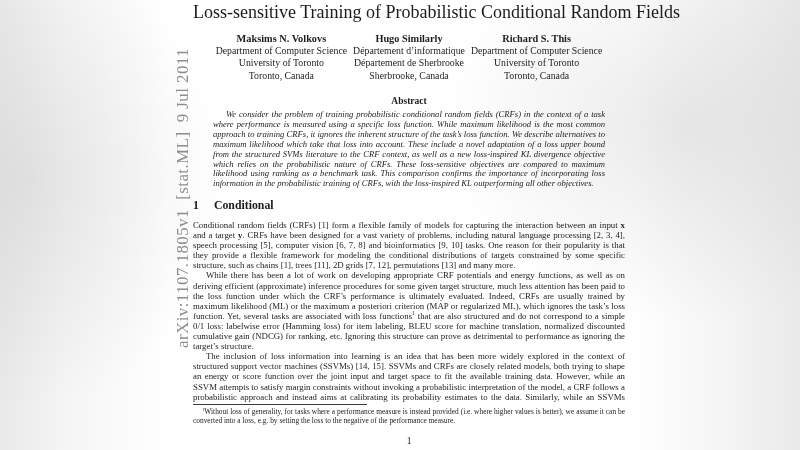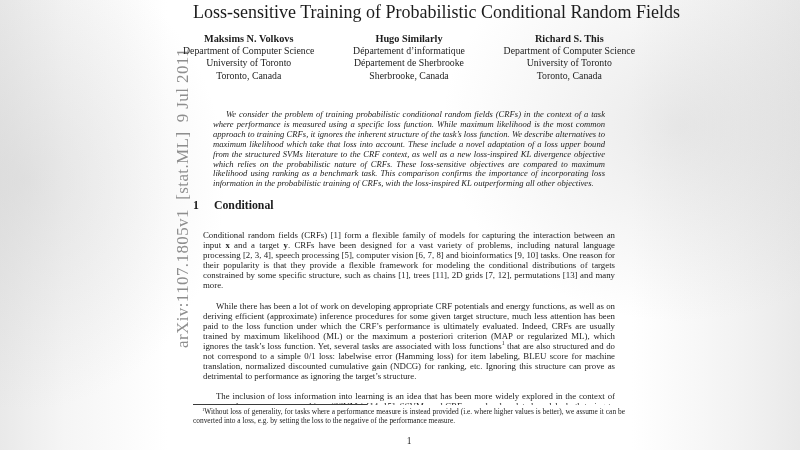--- a/index.html
+++ b/index.html
@@ -15,35 +15,35 @@
       linear-gradient(90deg,#e9e9e9 0%,#f5f5f5 8%,#ffffff 21%,#ffffff 79%,#f3f3f3 92%,#e9e9e9 100%);
   }
   .stamp{
     position:absolute;left:183px;top:198px;
     transform:translate(-50%,-50%) rotate(-90deg);
     font-size:17px;letter-spacing:.4px;color:#8e8e8e;
     white-space:pre;
   }
   .page-inner{position:absolute;left:193px;top:0;width:432px;height:450px;}
   .title{position:absolute;top:2px;left:0;width:100%;text-align:center;font-size:18px;white-space:nowrap;}
-  .authors{position:absolute;top:33px;left:-10px;width:452px;display:flex;justify-content:space-between;gap:18px;}
+  .authors{position:absolute;top:33px;left:-10px;width:452px;display:flex;justify-content:center;gap:6px;}
   .author-col{text-align:center;font-size:9.8px;line-height:12.2px;white-space:nowrap;}
   .author-name{font-weight:bold;font-size:10.3px;}
   .abstract-head{position:absolute;top:96px;left:0;width:100%;text-align:center;font-weight:bold;font-size:9.5px;}
   .abstract-body{
     position:absolute;top:110px;left:20px;width:392px;height:90px;overflow:hidden;
     font-size:8.6px;line-height:9.9px;text-align:justify;text-indent:13px;font-style:italic;
   }
   .section-head{position:absolute;top:198px;left:0;font-size:11.8px;font-weight:bold;}
   .section-head .sec-num{margin-right:15px;}
   .body-text{
     position:absolute;top:220px;left:0;width:432px;height:185px;overflow:hidden;
     font-size:8.8px;line-height:10.1px;text-align:justify;
   }
-  .body-text p{margin:10px;}
+  .body-text p{margin:0;}
   .body-text p.ind{text-indent:13px;}
   .vec{font-weight:bold;}
   sup{font-size:64%;vertical-align:super;line-height:0;}
   .fn-rule{position:absolute;top:404px;left:0;width:174px;border-top:1px solid #3a3a3a;}
   .footnote{
     position:absolute;top:408px;left:0;width:432px;
     font-size:7.4px;line-height:8.8px;text-align:justify;text-indent:9px;
   }
   .page-num{position:absolute;top:436px;left:0;width:100%;text-align:center;font-size:9.5px;}
 </style>
@@ -72,20 +72,21 @@
         <div>Sherbrooke, Canada</div>
       </div>
       <div class="author-col">
         <div class="author-name">Richard S. This</div>
         <div>Department of Computer Science</div>
         <div>University of Toronto</div>
         <div>Toronto, Canada</div>
       </div>
     </div>
 
+    <div class="abstract-head">Abstract</div>
     <div class="abstract-body">We consider the problem of training probabilistic conditional random fields (CRFs) in the context of a task where performance is measured using a specific loss function. While maximum likelihood is the most common approach to training CRFs, it ignores the inherent structure of the task’s loss function. We describe alternatives to maximum likelihood which take that loss into account. These include a novel adaptation of a loss upper bound from the structured SVMs literature to the CRF context, as well as a new loss-inspired KL divergence objective which relies on the probabilistic nature of CRFs. These loss-sensitive objectives are compared to maximum likelihood using ranking as a benchmark task. This comparison confirms the importance of incorporating loss information in the probabilistic training of CRFs, with the loss-inspired KL outperforming all other objectives.</div>
 
     <div class="section-head">
       <span class="sec-num">1</span><span>Conditional</span>
     </div>
 
     <div class="body-text">
       <p><span>Conditional random fields (CRFs) [1] form a flexible family of models for capturing the interaction between an input </span><span class="vec">x</span><span> and a target </span><span class="vec">y</span><span>. CRFs have been designed for a vast variety of problems, including natural language processing [2, 3, 4], speech processing [5], computer vision [6, 7, 8] and bioinformatics [9, 10] tasks. One reason for their popularity is that they provide a flexible framework for modeling the conditional distributions of targets constrained by some specific structure, such as chains [1], trees [11], 2D grids [7, 12], permutations [13] and many more.</span></p>
       <p class="ind"><span>While there has been a lot of work on developing appropriate CRF potentials and energy functions, as well as on deriving efficient (approximate) inference procedures for some given target structure, much less attention has been paid to the loss function under which the CRF’s performance is ultimately evaluated. Indeed, CRFs are usually trained by maximum likelihood (ML) or the maximum a posteriori criterion (MAP or regularized ML), which ignores the task’s loss function. Yet, several tasks are associated with loss functions</span><sup>1</sup><span> that are also structured and do not correspond to a simple 0/1 loss: labelwise error (Hamming loss) for item labeling, BLEU score for machine translation, normalized discounted cumulative gain (NDCG) for ranking, etc. Ignoring this structure can prove as detrimental to performance as ignoring the target’s structure.</span></p>
       <p class="ind">The inclusion of loss information into learning is an idea that has been more widely explored in the context of structured support vector machines (SSVMs) [14, 15]. SSVMs and CRFs are closely related models, both trying to shape an energy or score function over the joint input and target space to fit the available training data. However, while an SSVM attempts to satisfy margin constraints without invoking a probabilistic interpretation of the model, a CRF follows a probabilistic approach and instead aims at calibrating its probability estimates to the data. Similarly, while an SSVMs relies</p>

